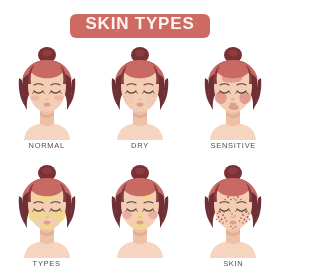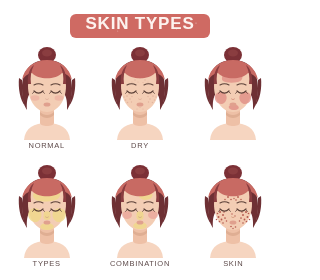--- a/index.html
+++ b/index.html
@@ -274,20 +274,21 @@
             <path d="M55.8 47.6 l1.6 1.8" stroke="#5b4038" stroke-width="0.8" stroke-linecap="round"></path>
           </g>
           <g>
               <path d="M41.5 55 q1.5 1.6 3 0" stroke="#d99b86" stroke-width="1" fill="none" stroke-linecap="round"></path>
             </g>
           <g>
               <ellipse cx="43" cy="60.5" rx="3.4" ry="2.1" fill="#e0a08e"></ellipse>
             </g>
         </svg>
       </div>
+      <div class="caption">SENSITIVE</div>
     </div>
 
     <div class="cell">
       <div class="figure">
         <svg viewBox="0 0 86 96" xmlns="http://www.w3.org/2000/svg" aria-hidden="true">
           <g>
               <path d="M20 96 C21 84 30 79 43 79 C56 79 65 84 66 96 Z" fill="#f6d5c0"></path>
             </g>
           <g>
             <path d="M36 65 h14 v14 c0 4 -14 4 -14 0 Z" fill="#eec0a6"></path>
@@ -393,21 +394,20 @@
             <path d="M55.8 47.6 l1.6 1.8" stroke="#5b4038" stroke-width="0.8" stroke-linecap="round"></path>
           </g>
           <g>
               <path d="M41.5 55 q1.5 1.6 3 0" stroke="#d9b486" stroke-width="1" fill="none" stroke-linecap="round"></path>
             </g>
           <g>
               <ellipse cx="43" cy="60.5" rx="3.4" ry="2.1" fill="#e0a08e"></ellipse>
             </g>
         </svg>
       </div>
-      <div class="caption">COMBINATION</div>
     </div>
 
     <div class="cell">
       <div class="figure">
         <svg viewBox="0 0 86 96" xmlns="http://www.w3.org/2000/svg" aria-hidden="true">
           <g>
               <path d="M20 96 C21 84 30 79 43 79 C56 79 65 84 66 96 Z" fill="#f6d5c0"></path>
             </g>
           <g>
             <path d="M36 65 h14 v14 c0 4 -14 4 -14 0 Z" fill="#eec0a6"></path>

